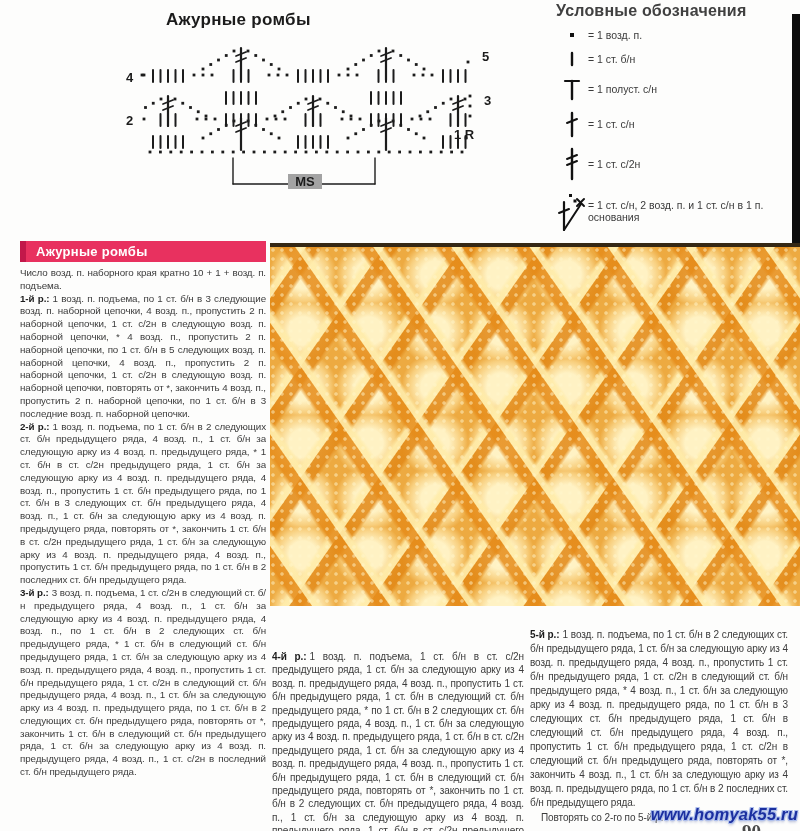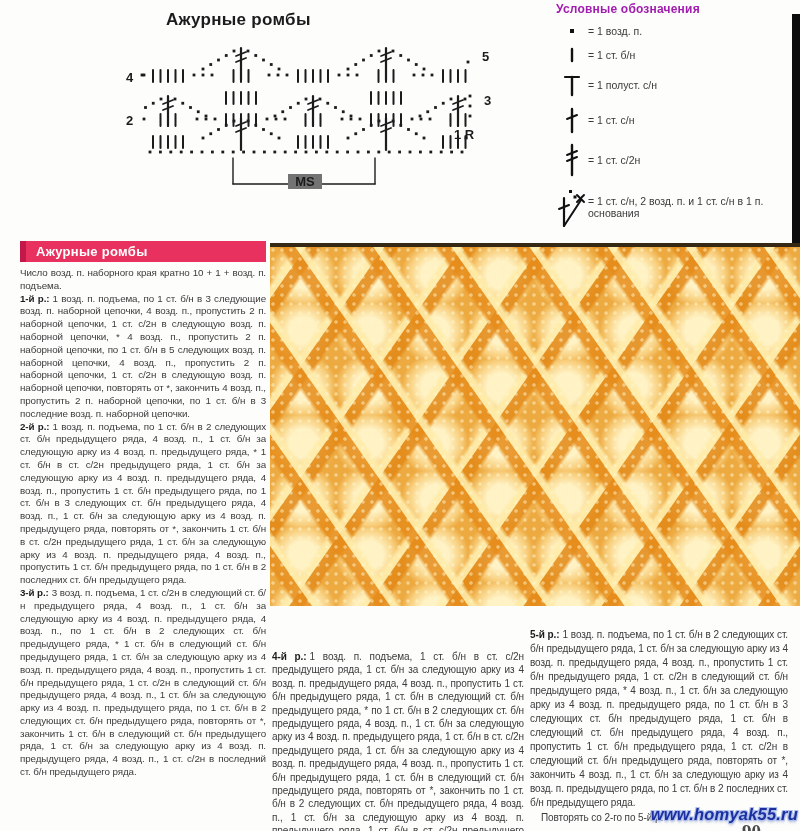--- a/index.html
+++ b/index.html
@@ -2,24 +2,24 @@
 <html><head>
 <meta charset="utf-8">
 <style>
   html,body{margin:0;padding:0;background:#e9e9e9;}
   .page{position:relative;width:800px;height:831px;background:#fdfdfc;overflow:hidden;
         font-family:"Liberation Sans",sans-serif;color:#2c2c2c;}
   
   .diagram-title{position:absolute;left:166px;top:10px;font-size:17px;font-weight:bold;color:#1b1b1b;letter-spacing:.3px;}
   #chart-svg{position:absolute;left:112px;top:22px;width:395px;height:178px;}
   .rl{position:absolute;font-size:13px;font-weight:bold;color:#1b1b1b;}
-  .ms{position:absolute;left:288px;top:174px;width:34px;text-align:center;font-size:13px;font-weight:bold;color:#1b1b1b;background:#737373;}
+  .ms{position:absolute;left:288px;top:174px;width:34px;text-align:center;font-size:13px;font-weight:bold;color:#1b1b1b;background:#a3a3a3;}
   
   .legend{position:absolute;left:556px;top:2px;width:236px;}
-  .legend-title{font-size:12px;font-weight:bold;color:#a21caf;margin-bottom:9px;letter-spacing:.2px;}
+  .legend-title{font-size:16px;font-weight:bold;color:#404040;margin-bottom:9px;letter-spacing:.2px;}
   .legend-item{display:flex;align-items:center;margin-bottom:9px;}
   .legend-item .sym{width:32px;display:flex;justify-content:center;flex:0 0 32px;}
   .legend-label{font-size:10.5px;color:#3a3a3a;line-height:12px;}
   
   .right-strip{position:absolute;left:792px;top:14px;width:8px;height:229px;background:#0d0d0d;}
   
   .section-header{position:absolute;left:20px;top:241px;width:230px;height:21px;line-height:21px;
     background:#e8315f;border-left:6px solid #c2184a;color:#fff;font-size:13px;font-weight:bold;
     padding-left:10px;letter-spacing:.3px;}
   

